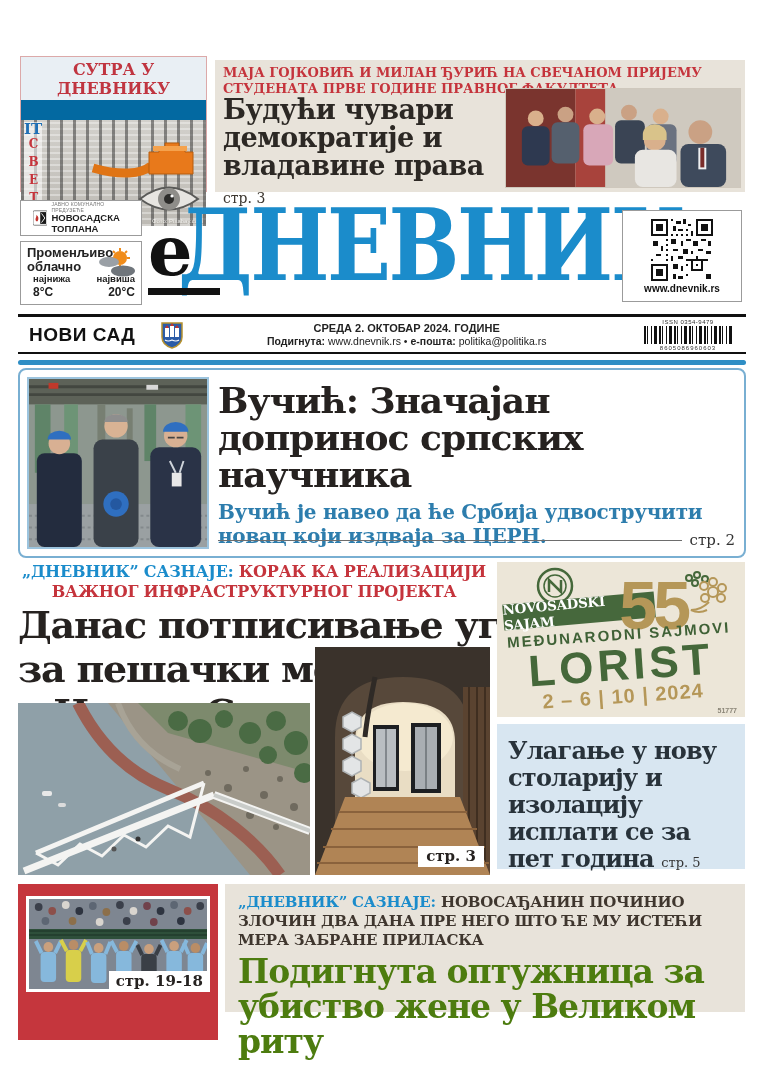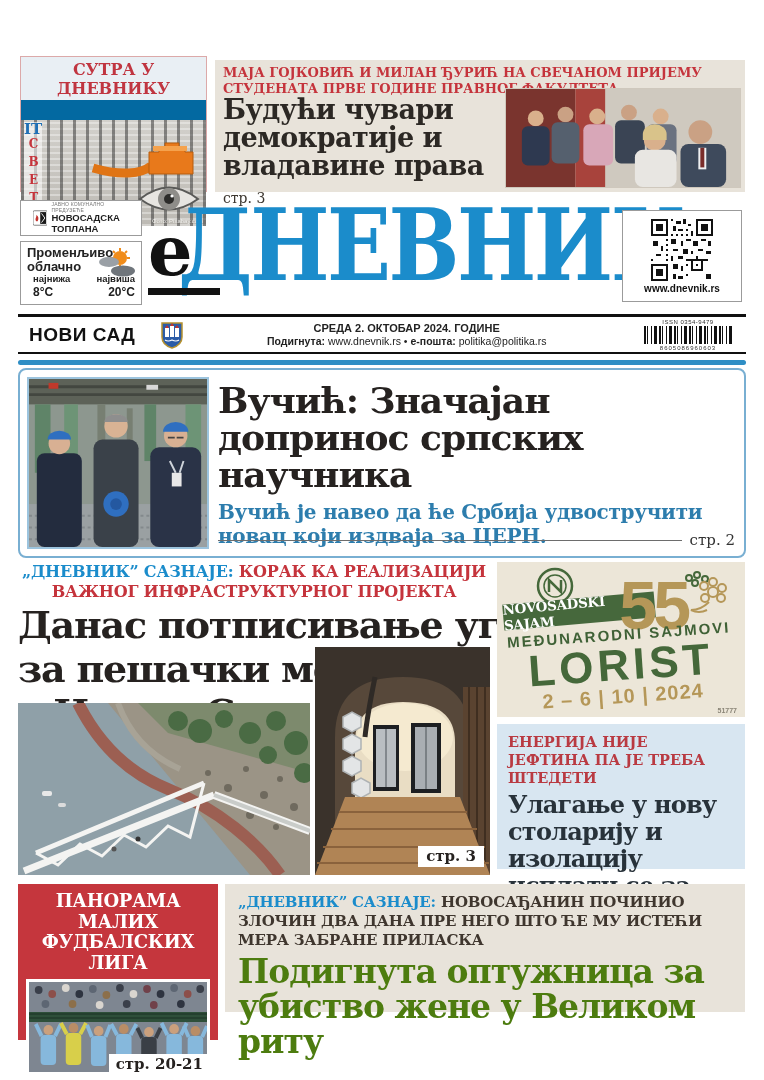--- a/index.html
+++ b/index.html
@@ -458,26 +458,24 @@
     </svg>
     <div class="lorist-rot">
       <div class="lorist-line1">MEĐUNARODNI SAJMOVI</div>
       <div class="lorist-name">LORIST</div>
       <div class="lorist-dates">2 – 6 | 10 | 2024</div>
     </div>
     <div class="lorist-code">51777</div>
   </div>
 
   <div class="energy">
-    <div class="kicker">ЕНЕРГИЈА НИЈЕ ЈЕФТИНА ПА ЈЕ ТРЕБА ШТЕДЕТИ</div>
     <h3><span>Улагање у нову столарију и изолацију исплати се за пет година</span> <span class="pr">стр. 5</span></h3>
   </div>
 
   <div class="football">
-    <div class="football-title">ПАНОРАМА МАЛИХ ФУДБАЛСКИХ ЛИГА</div>
     <div class="football-photo">
       <svg width="100%" height="100%" viewBox="0 0 184 90" preserveAspectRatio="none">
         <rect width="184" height="90" fill="#7e8691"></rect>
         <g>
           <circle cx="10" cy="8" r="4" fill="#3a3f4a"></circle>
             <circle cx="24" cy="12" r="4" fill="#8c4f4a"></circle>
             <circle cx="38" cy="6" r="4" fill="#d9d5cf"></circle>
             <circle cx="52" cy="12" r="4" fill="#2e3440"></circle>
             <circle cx="66" cy="7" r="4" fill="#5d6673"></circle>
             <circle cx="80" cy="13" r="4" fill="#8c6f4a"></circle>
@@ -528,21 +526,21 @@
               <rect x="2" y="11" width="16" height="32" rx="4" fill="#86b8dc"></rect>
               <path d="M3 12 L-3 0 M17 12 L23 0" stroke="#86b8dc" stroke-width="4"></path>
             </g>
           <g transform="translate(162,43)">
               <circle cx="10" cy="6" r="5" fill="#b98d66"></circle>
               <rect x="2" y="11" width="16" height="30" rx="4" fill="#86b8dc"></rect>
               <path d="M3 12 L-2 1 M17 12 L22 1" stroke="#86b8dc" stroke-width="4"></path>
             </g>
         </g>
       </svg>
-      <div class="football-pref">стр. 20-21</div>
+      <div class="football-pref">стр. 19-18</div>
     </div>
   </div>
 
   <div class="crime">
     <div class="kicker">
       <span class="saznaje">„ДНЕВНИК” САЗНАЈЕ:</span>
       <span class="rest">НОВОСАЂАНИН ПОЧИНИО ЗЛОЧИН ДВА ДАНА ПРЕ НЕГО ШТО ЋЕ МУ ИСТЕЋИ МЕРА ЗАБРАНЕ ПРИЛАСКА</span>
     </div>
     <h2>Подигнута оптужница за убиство жене у Великом риту</h2>
   </div>

